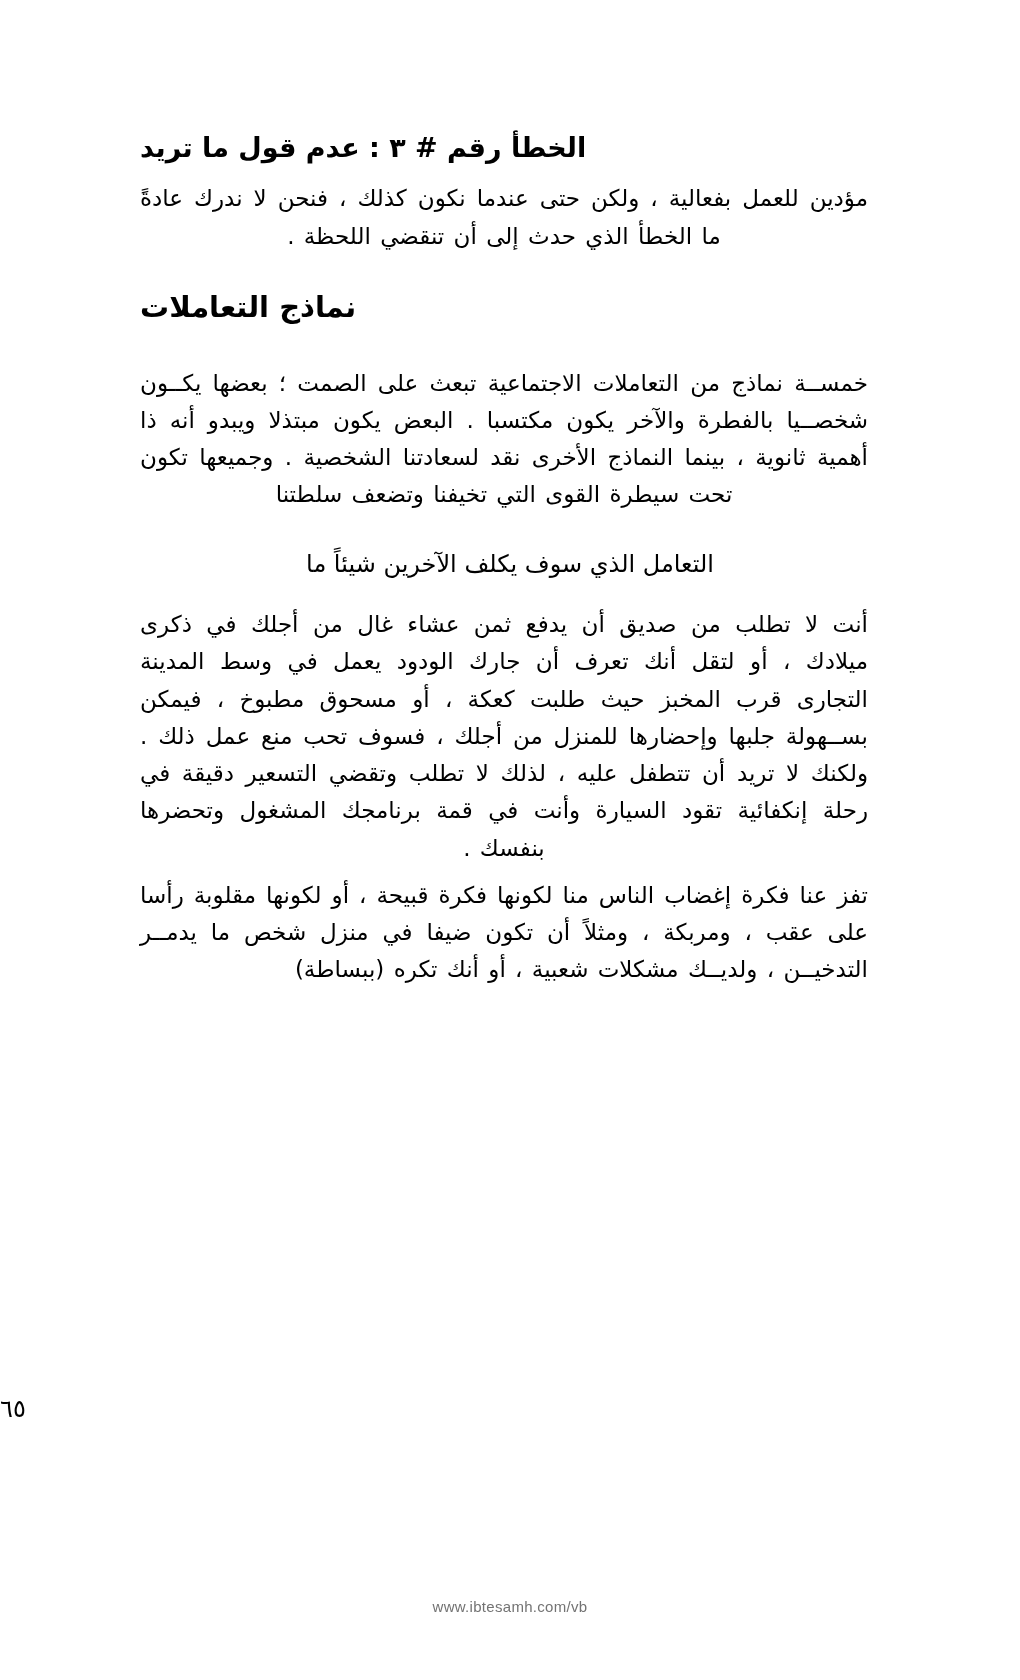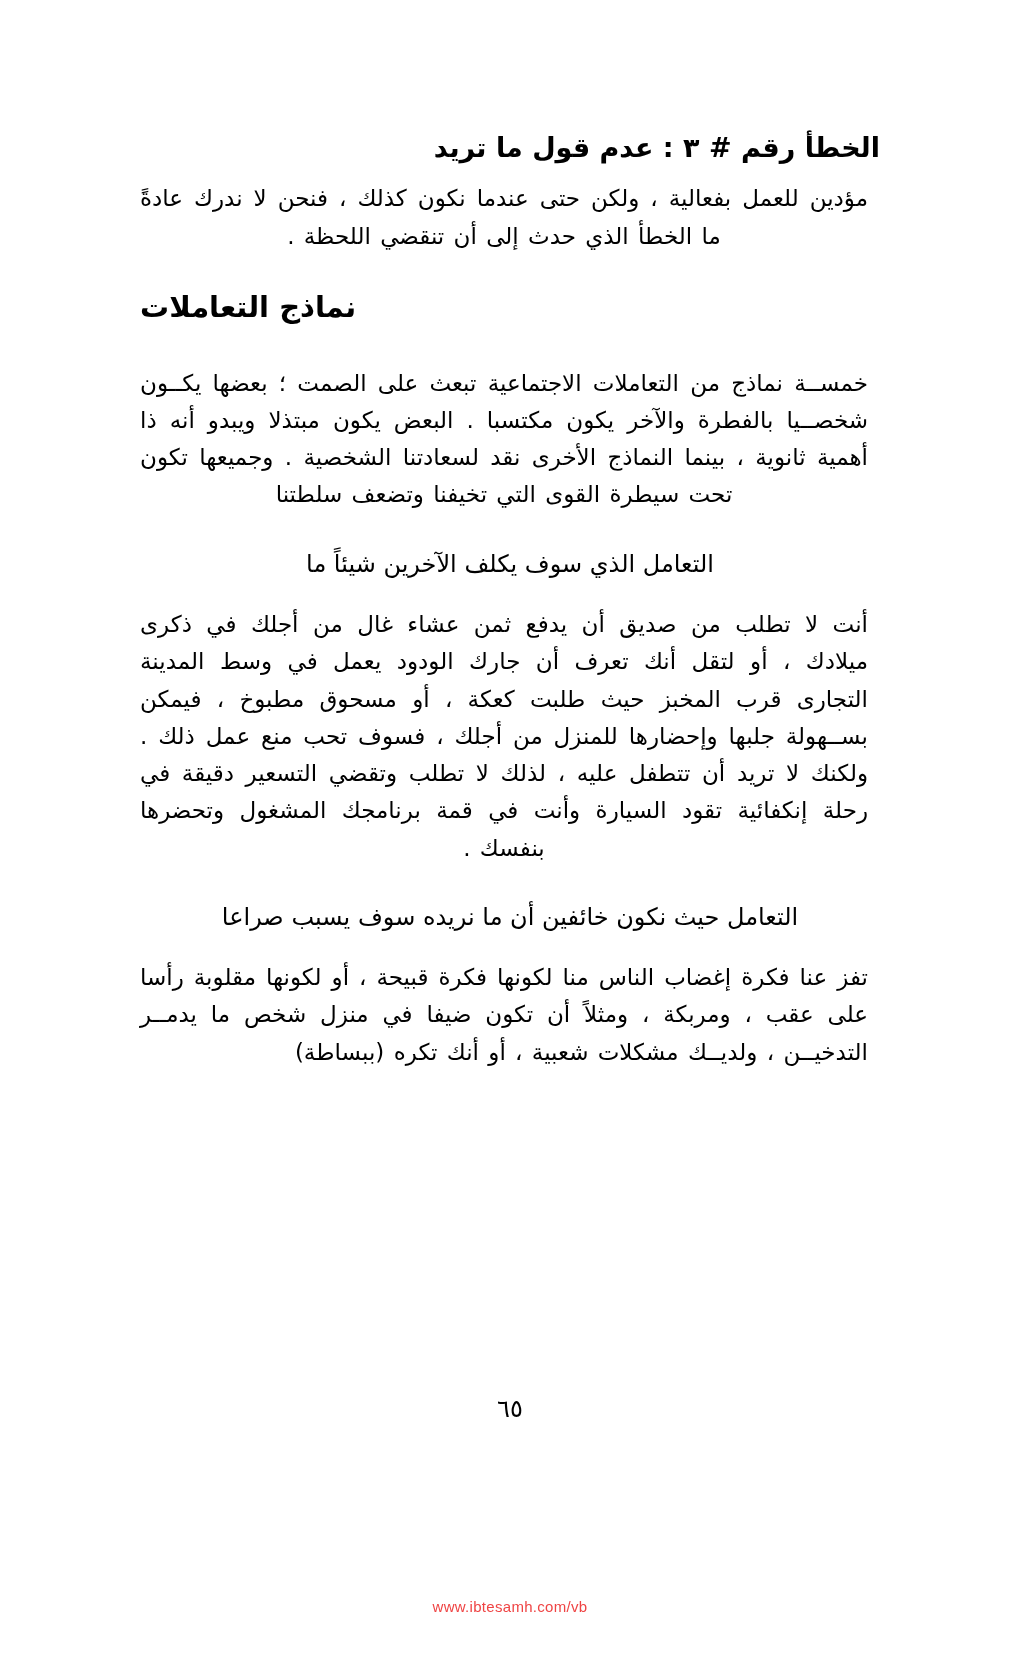--- a/index.html
+++ b/index.html
@@ -28,21 +28,21 @@
     right: 140px;
     left: 140px;
     direction: rtl;
     text-align: right;
   }
 
   
   .chapter-title {
     font-size: 27px;
     font-weight: bold;
-    text-align: right;
+    text-align: left;
     line-height: 1.35;
     margin: 0 0 14px 0;
     letter-spacing: 0.5px;
     font-family: "DejaVu Sans", "Liberation Sans", sans-serif;
   }
 
   
   .para {
     font-size: 23px;
     line-height: 1.62;
@@ -79,35 +79,35 @@
   .sub-heading.wide {
     letter-spacing: 0px;
   }
 
   
   .page-number {
     position: absolute;
     top: 1395px;
     left: 0;
     right: 0;
-    text-align: center;
+    text-align: left;
     font-size: 24px;
     font-weight: normal;
     letter-spacing: 1px;
   }
 
   
   .watermark {
     position: absolute;
     top: 1598px;
     left: 0;
     right: 0;
     text-align: center;
     font-size: 15px;
-    color: #ef4444;
+    color: #737373;
     font-family: "Liberation Sans", sans-serif;
     direction: ltr;
     letter-spacing: 0.3px;
   }
 </style>
 </head>
 <body>
 
 <div class="page">
 
@@ -118,21 +118,20 @@
     <p class="para tail-center">مؤدين للعمل بفعالية ، ولكن حتى عندما نكون كذلك ، فنحن لا ندرك عادةً ما الخطأ الذي حدث إلى أن تنقضي اللحظة .</p>
 
     <h2 class="section-heading">نماذج التعاملات</h2>
 
     <p class="para tail-center">خمســة نماذج من التعاملات الاجتماعية تبعث على الصمت ؛ بعضها يكــون شخصــيا بالفطرة والآخر يكون مكتسبا . البعض يكون مبتذلا ويبدو أنه ذا أهمية ثانوية ، بينما النماذج الأخرى نقد لسعادتنا الشخصية . وجميعها تكون تحت سيطرة القوى التي تخيفنا وتضعف سلطتنا</p>
 
     <h3 class="sub-heading">التعامل الذي سوف يكلف الآخرين شيئاً ما</h3>
 
     <p class="para tail-center">أنت لا تطلب من صديق أن يدفع ثمن عشاء غال من أجلك في ذكرى ميلادك ، أو لتقل أنك تعرف أن جارك الودود يعمل في وسط المدينة التجارى قرب المخبز حيث طلبت كعكة ، أو مسحوق مطبوخ ، فيمكن بســهولة جلبها وإحضارها للمنزل من أجلك ، فسوف تحب منع عمل ذلك . ولكنك لا تريد أن تتطفل عليه ، لذلك لا تطلب وتقضي التسعير دقيقة في رحلة إنكفائية تقود السيارة وأنت في قمة برنامجك المشغول وتحضرها بنفسك .</p>
 
-    <h3 class="sub-heading wide">التعامل حيث نكون خائفين أن ما نريده سوف يسبب صراعا</h3>
 
     <p class="para justify-normal">تفز عنا فكرة إغضاب الناس منا لكونها فكرة قبيحة ، أو لكونها مقلوبة رأسا على عقب ، ومربكة ، ومثلاً أن تكون ضيفا في منزل شخص ما يدمــر التدخيــن ، ولديــك مشكلات شعبية ، أو أنك تكره (ببساطة)</p>
 
   </div>
 
   <div class="page-number">٦٥</div>
 
   <div class="watermark">www.ibtesamh.com/vb</div>
 
 </div>

